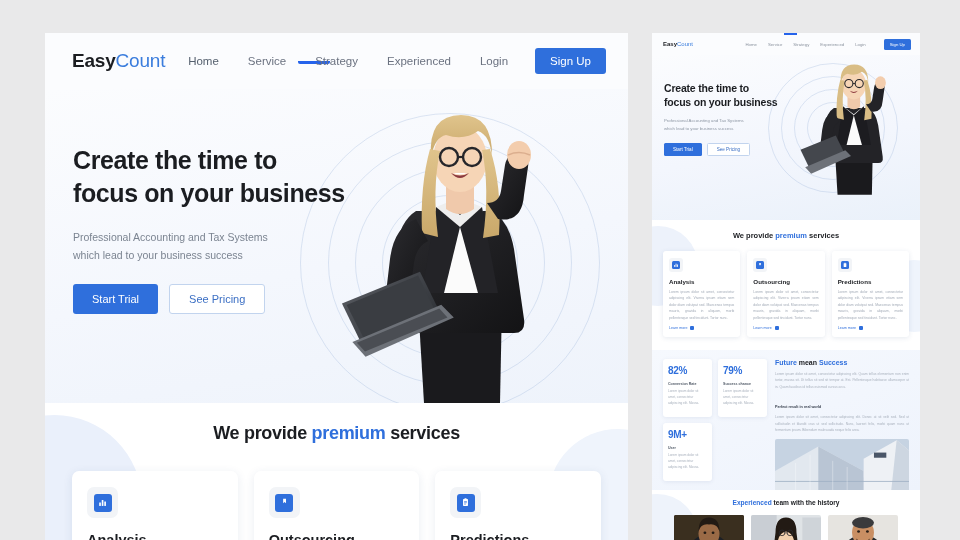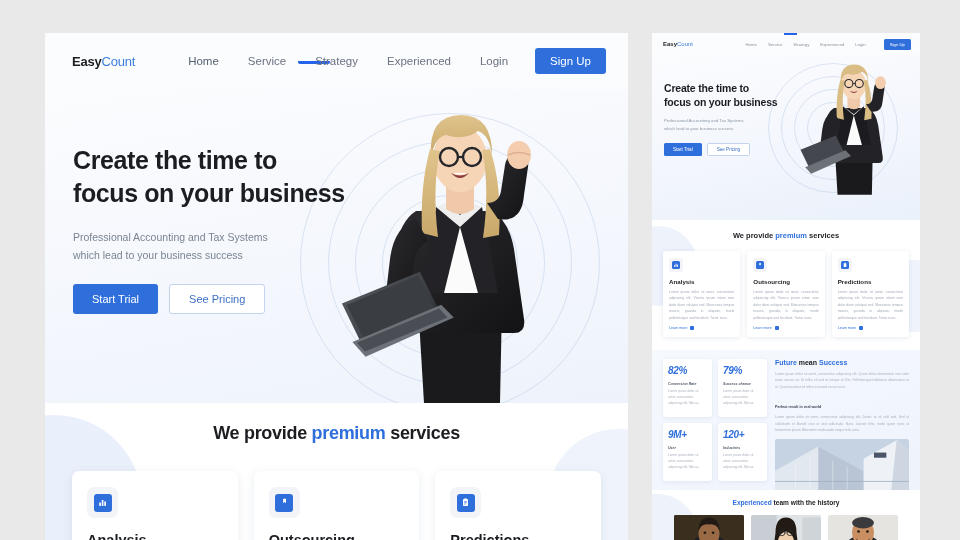--- a/index.html
+++ b/index.html
@@ -19,21 +19,21 @@
     overflow: hidden;
   }
 
   
   .nav {
     position: relative; height: 56px;
     background: #fbfcfe;
     display: flex; align-items: center;
     padding: 0 22px 0 27px;
   }
-  .logo { font-size: 13px; font-weight: 700; letter-spacing: -0.2px; white-space: nowrap; }
+  .logo { font-size: 19px; font-weight: 700; letter-spacing: -0.2px; white-space: nowrap; }
   .logo .l1 { color: #1b1d21; }
   .logo .l2 { color: #3b7ddd; font-weight: 500; }
   .nav-spacer { flex: 1; }
   .nav-links { display: flex; align-items: center; gap: 29px; }
   .nav-link {
     font-size: 11.5px; color: #6b7280; white-space: nowrap; cursor: pointer;
     position: relative;
   }
   .nav-link.active { color: #55606e; }
   .nav-indicator {
@@ -162,21 +162,21 @@
   .s-cards { position:relative; z-index:2; display:flex; gap:7px; padding: 11px 11px 0 11px; }
   .s-card { flex:1; background:#fff; border-radius:3px; box-shadow:0 1px 5px rgba(40,70,120,0.12); padding:7px 6px; min-width:0; }
   .s-card-ico-wrap { width:14px; height:14px; border-radius:3px; background:#f2f4f7; display:flex; align-items:center; justify-content:center; }
   .s-card-ico { width:8px; height:8px; border-radius:1.5px; background:#2f6fdc; display:flex; align-items:center; justify-content:center; }
   .s-card-title { margin-top:6px; font-size:6.2px; font-weight:700; color:#1b1d21; }
   .s-card-text { margin-top:4px; font-size:3.4px; line-height:1.9; color:#a3abb7; text-align:justify; }
   .s-learn { margin-top:5px; font-size:3.6px; color:#2f6fdc; display:flex; align-items:center; gap:3px; }
   .s-learn-arrow { width:4px; height:4px; background:#2f6fdc; border-radius:1px; }
 
   .s-stats { position:relative; height:140px; background:linear-gradient(160deg,#f6f9fe 0%, #eef3fc 100%); padding: 9px 11px; display:flex; gap:8px; }
-  .s-stat-grid { width:104px; display:grid; grid-template-columns:1fr 1fr; grid-template-rows:1fr 1fr; gap:6px;font-style:italic; }
+  .s-stat-grid { width:104px; display:grid; grid-template-columns:1fr 1fr; grid-template-rows:1fr 1fr; gap:6px; }
   .s-stat { background:#fff; border-radius:3px; box-shadow:0 1px 4px rgba(40,70,120,0.09); padding:6px 5px; }
   .s-stat-num { font-size:10px; font-weight:700; color:#2f6fdc; letter-spacing:-0.3px; }
   .s-stat-label { margin-top:6px; font-size:3.6px; font-weight:700; color:#525b68; }
   .s-stat-text { margin-top:3px; font-size:3.2px; line-height:1.85; color:#a9b1bd; }
   .s-right { flex:1; display:flex; flex-direction:column; gap:5px; min-width:0; }
   .s-fut-title { font-size:7px; font-weight:700; color:#2f6fdc; }
   .s-fut-title .dk { color:#1b1d21; }
   .s-fut-text { font-size:3.3px; line-height:1.95; color:#a9b1bd; text-align:justify; }
   .s-fut-rule { width:22px; height:1.5px; background:#3a4250; margin:3px 0 2px 0; }
   .s-fut-sub { font-size:3.7px; font-weight:700; color:#3a4250; }
@@ -482,25 +482,20 @@
         <div class="s-stat">
           <div class="s-stat-num">79%</div>
           <div class="s-stat-label">Success chance</div>
           <div class="s-stat-text">Lorem ipsum dolor sit amet, consectetur adipiscing elit. Massa.</div>
         </div>
         <div class="s-stat">
           <div class="s-stat-num">9M+</div>
           <div class="s-stat-label">User</div>
           <div class="s-stat-text">Lorem ipsum dolor sit amet, consectetur adipiscing elit. Massa.</div>
         </div>
-        <div class="s-stat">
-          <div class="s-stat-num">120+</div>
-          <div class="s-stat-label">Industries</div>
-          <div class="s-stat-text">Lorem ipsum dolor sit amet, consectetur adipiscing elit. Massa.</div>
-        </div>
       </div>
 
       <div class="s-right">
         <div class="s-fut-title"><span>Future </span><span class="dk">mean </span><span>Success</span></div>
         <div class="s-fut-text">Lorem ipsum dolor sit amet, consectetur adipiscing elit. Quam tellus elementum non enim tortor, massa sit. Ut tellus sit sed sit tempor at. Est. Pellentesque habitasse ullamcorper ut in. Quam faucibus id tellus euismod cursus arcu.</div>
         <div class="s-fut-rule"></div>
         <div class="s-fut-sub">Perfect result in real world</div>
         <div class="s-fut-text">Lorem ipsum dolor sit amet, consectetur adipiscing elit. Donec at sit velit sed. Sed ut sollicitudin et blandit cras ut sed sollicitudo. Nunc, laoreet felis, morbi quam nunc ut fermentum ipsum. Bibendum malesuada neque felis area.</div>
 
         <div class="s-bldg">

